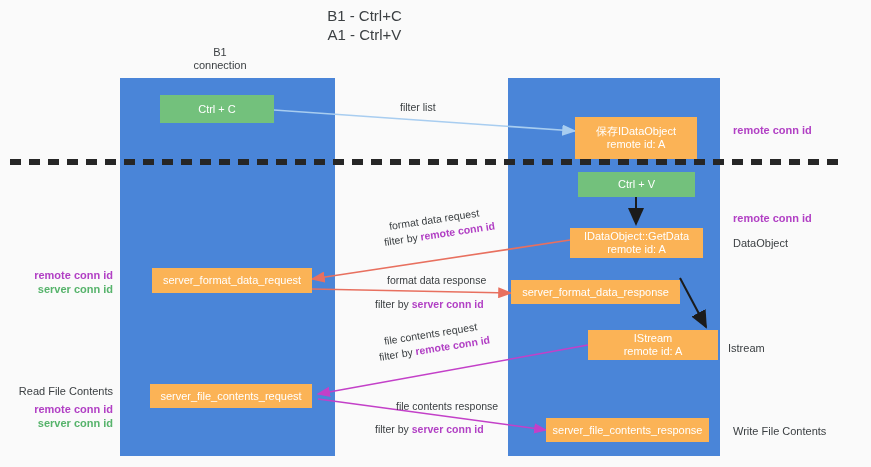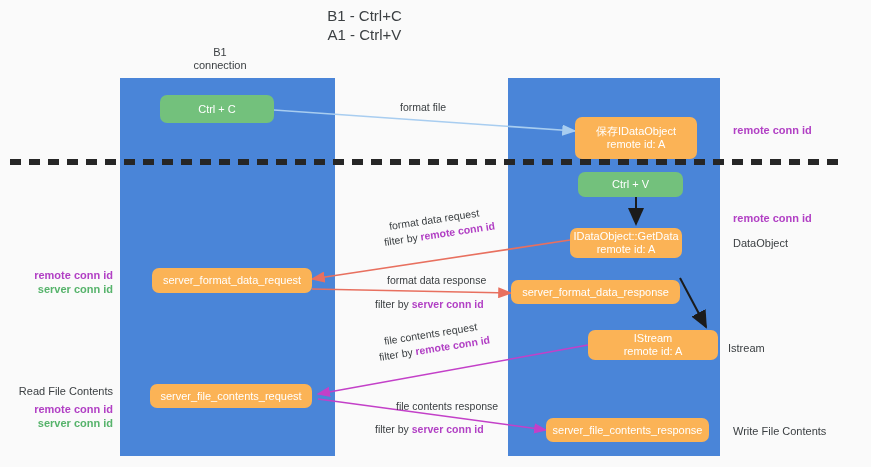--- a/index.html
+++ b/index.html
@@ -25,21 +25,21 @@
     font-size:11px;line-height:13px;white-space:pre-line;
   }
 
   
   .lane{position:absolute;background:#4a85d8;}
 
   
   .box{
     position:absolute;display:flex;align-items:center;justify-content:center;
     text-align:center;color:#ffffff;font-size:11px;line-height:13px;
-    white-space:pre-line;box-sizing:border-box;padding:12px 4px;border-radius:7px;
+    white-space:pre-line;box-sizing:border-box;padding:12px 4px;
   }
   .box.green{background:#73c17c;}
   .box.orange{background:#fbb councils;}
   .box.orange{background:#fcb košt;}
   .box.orange{background:#fbb04c;}
   .box.orange{background:#fbb356;}
 
   
   .side-label{
     position:absolute;font-size:11px;line-height:14px;color:#3c4043;
@@ -106,23 +106,23 @@
     <line x1="318" y1="399" x2="546" y2="430" stroke="#c340c8" stroke-width="1.5" marker-end="url(#ah-mag)"></line>
 
     <line x1="10" y1="162" x2="845" y2="162" stroke="#262626" stroke-width="6" stroke-dasharray="11 8"></line>
   </svg>
 
   <div class="box green" style="left: 160px; top: 95px; width: 114px; height: 28px; background: rgb(115, 193, 124);">Ctrl + C</div>
 
   <div class="box orange" style="left: 575px; top: 117px; width: 122px; height: 42px; background: rgb(251, 179, 86);">保存IDataObject
 remote id: A</div>
 
-  <div class="box green" style="left: 578px; top: 172px; width: 105px; height: 25px; background: rgb(115, 193, 124);">Ctrl + V</div>
+  <div class="box green" style="left: 578px; top: 172px; width: 117px; height: 25px; background: rgb(115, 193, 124);">Ctrl + V</div>
 
-  <div class="box orange" style="left: 570px; top: 228px; width: 112px; height: 30px; background: rgb(251, 179, 86);">IDataObject::GetData
+  <div class="box orange" style="left: 570px; top: 228px; width: 133px; height: 30px; background: rgb(251, 179, 86);">IDataObject::GetData
 remote id: A</div>
 
   <div class="box orange" style="left: 152px; top: 268px; width: 160px; height: 25px; background: rgb(251, 179, 86);">server_format_data_request</div>
 
   <div class="box orange" style="left: 511px; top: 280px; width: 169px; height: 20px; background: rgb(251, 179, 86);">server_format_data_response</div>
 
   <div class="box orange" style="left: 588px; top: 330px; width: 130px; height: 30px; background: rgb(251, 179, 86);">IStream
 remote id: A</div>
 
   <div class="box orange" style="left: 546px; top: 418px; width: 163px; height: 24px; background: rgb(251, 179, 86);">server_file_contents_response</div>
@@ -144,21 +144,21 @@
   <div style="position:absolute;left:0px;top:268px;width:113px;text-align:right;">
     <div class="tok-purple" style="font-size: 11px; line-height: 14px; color: rgb(177, 63, 196);">remote conn id</div>
     <div class="tok-green" style="font-size: 11px; line-height: 14px; color: rgb(86, 179, 107);">server conn id</div>
   </div>
 
   <div style="position:absolute;left:0px;top:402px;width:113px;text-align:right;">
     <div class="tok-purple" style="font-size: 11px; line-height: 14px; color: rgb(177, 63, 196);">remote conn id</div>
     <div class="tok-green" style="font-size: 11px; line-height: 14px; color: rgb(86, 179, 107);">server conn id</div>
   </div>
 
-  <div class="cap" style="left:400px;top:100px;">format file</div>
+  <div class="cap" style="left:400px;top:100px;">filter list</div>
 
   <div class="cap" style="left:388px;top:219px;transform:rotate(-8.5deg);">format data request</div>
   <div class="cap" style="left:383px;top:235px;transform:rotate(-8.5deg);">
     <span>filter by </span><span class="tok-purple" style="color: rgb(177, 63, 196);">remote conn id</span>
   </div>
 
   <div class="cap" style="left:387px;top:273px;">format data response</div>
   <div class="cap" style="left:375px;top:297px;">
     <span>filter by </span><span class="tok-purple" style="color: rgb(177, 63, 196);">server conn id</span>
   </div>

